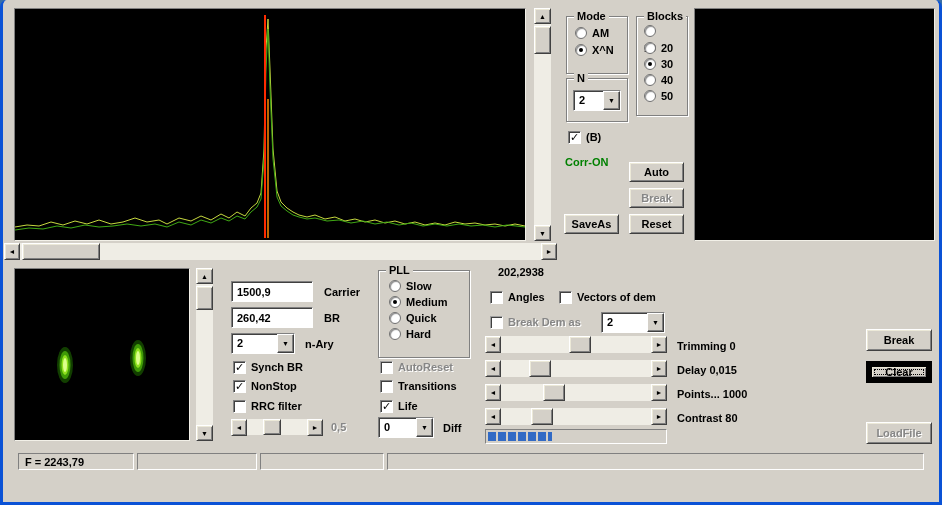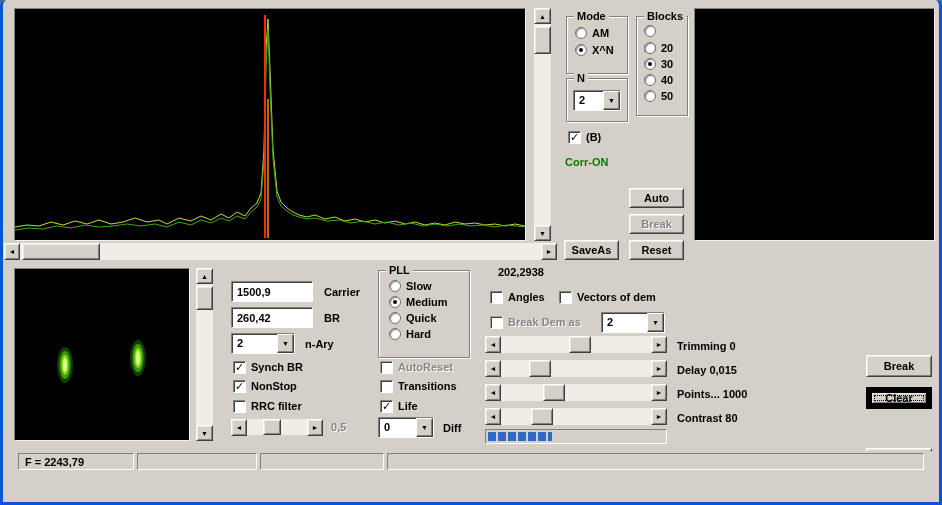--- a/index.html
+++ b/index.html
@@ -26,21 +26,21 @@
   .glyph-max { width:9px; height:9px; border:1px solid #fff; border-top:3px solid #fff; }
 
   .content { position:relative; width:936px; height:472px; background:#D4D0C8; }
 
   
   .blackpanel { position:absolute; background:#000;
      border:1px solid; border-color:#808080 #F2F0E8 #F2F0E8 #808080; }
   .btn { position:absolute; background:#D4D0C8; text-align:center;
      border:1px solid; border-color:#FFFFFF #404040 #404040 #FFFFFF;
      box-shadow:inset 1px 1px 0 #ECE9D8, inset -1px -1px 0 #808080;
-     display:flex; align-items:center; justify-content:center; font-weight:bold; font-size:11px; cursor:default;margin-top:26px; }
+     display:flex; align-items:center; justify-content:center; font-weight:bold; font-size:11px; cursor:default; }
   .btn.disabled { color:#868686; text-shadow:1px 1px 0 #fff; }
   .btn.focused { border:6px solid #000000; }
   .btn.focused::after { content:""; position:absolute; inset:2px; border:1px dotted #000; }
 
   .group { position:absolute; border:1px solid #808080; box-shadow:1px 1px 0 #FFFFFF, inset 1px 1px 0 #FFFFFF; }
   .glabel { position:absolute; top:-7px; left:7px; background:#D4D0C8; padding:0 3px; line-height:12px; }
 
   .tfield { position:absolute; background:#fff; border:1px solid; border-color:#808080 #fff #fff #808080;
      box-shadow:inset 1px 1px 0 #404040; font:bold 11px "Liberation Sans","DejaVu Sans",sans-serif;
      padding:1px 5px; outline:none; }

